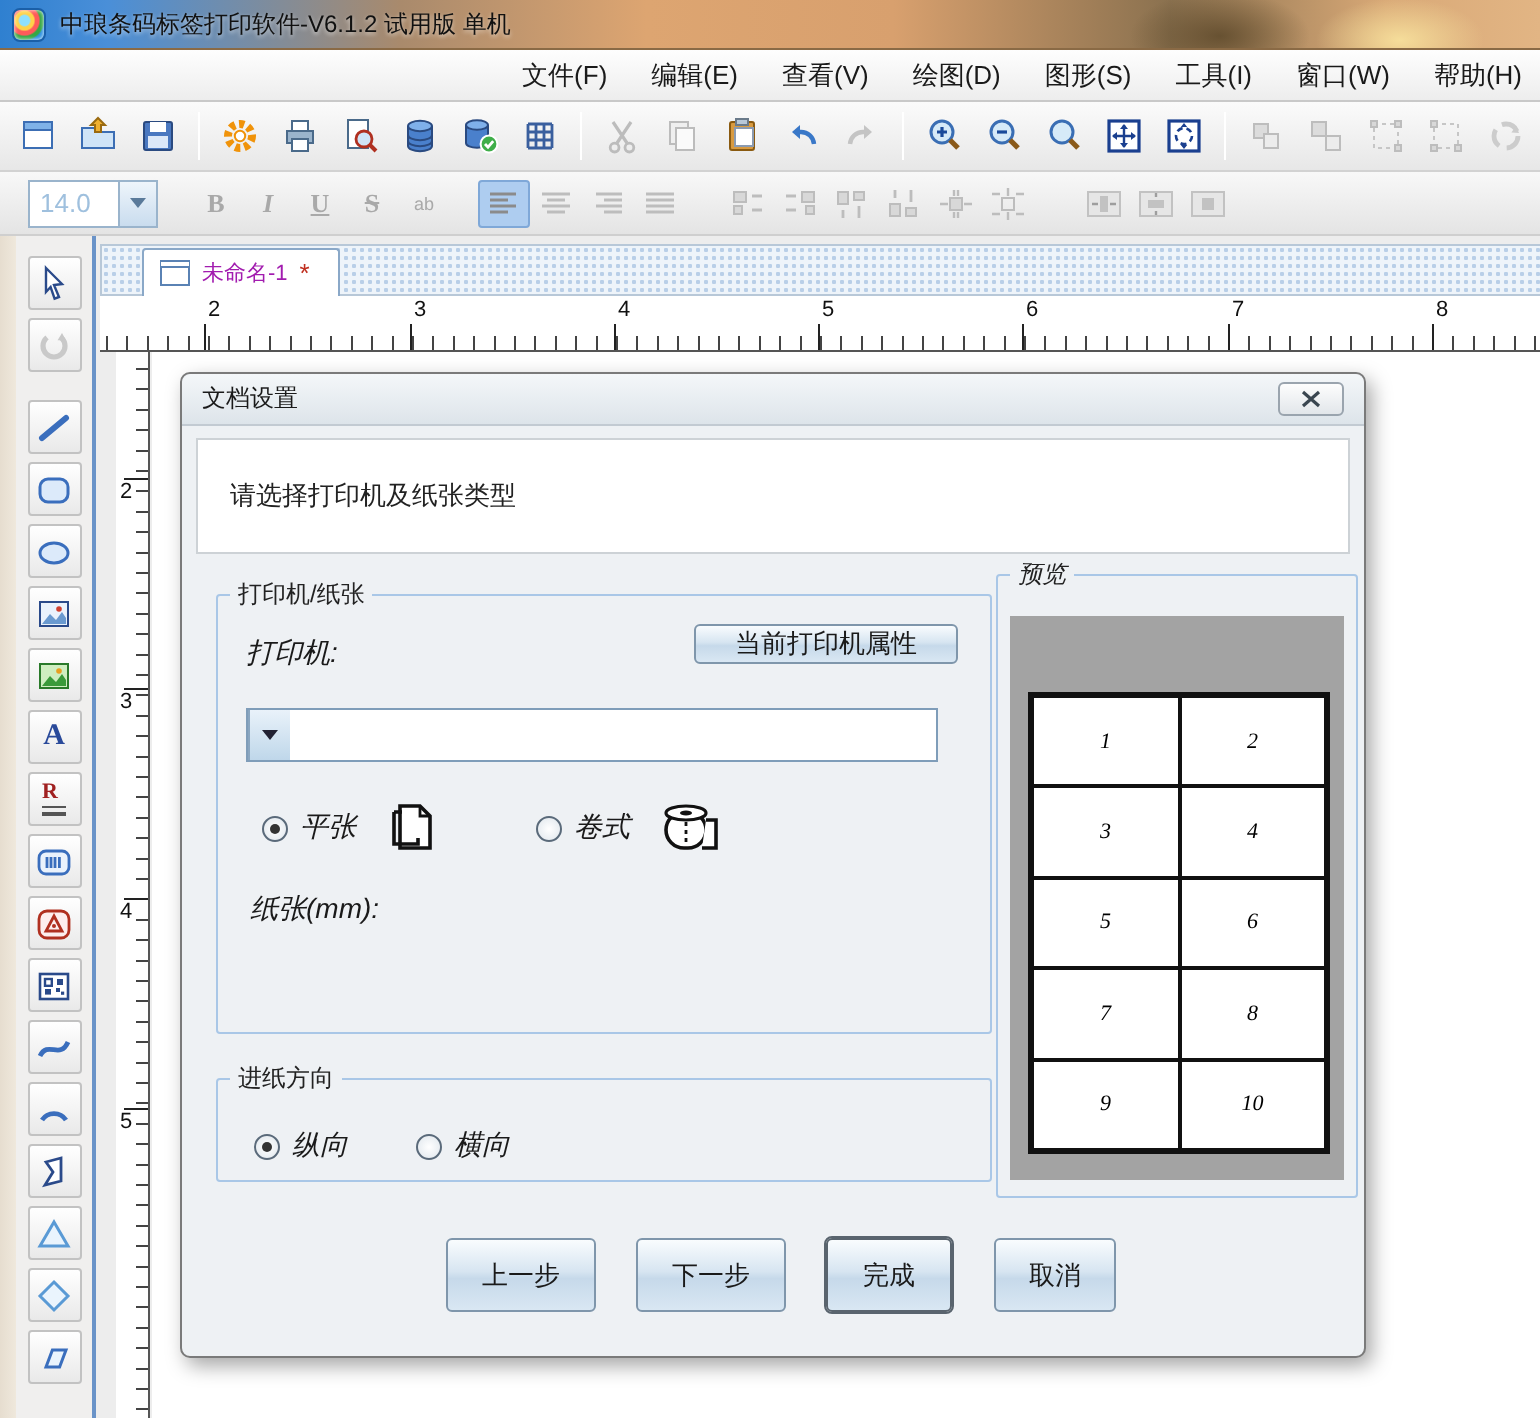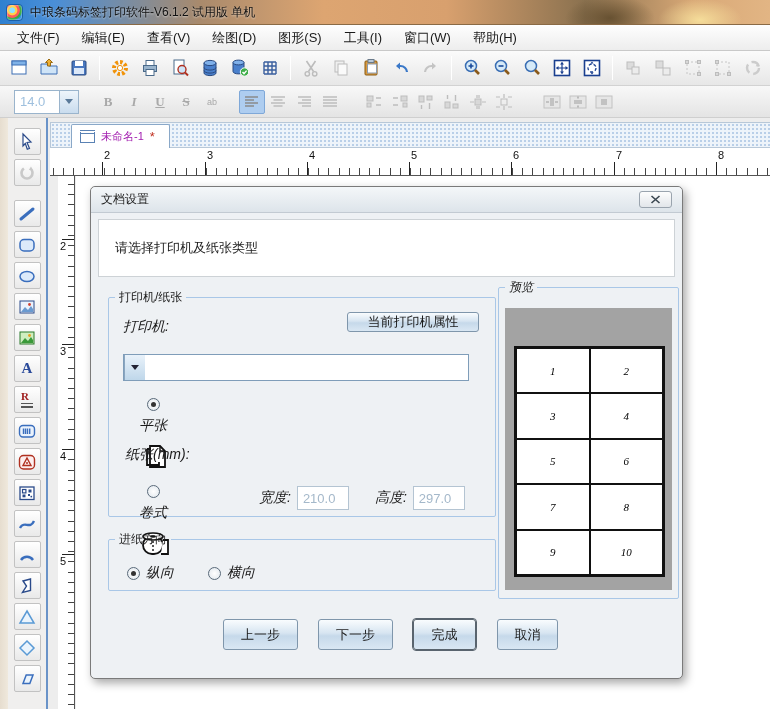--- a/index.html
+++ b/index.html
@@ -14,21 +14,21 @@
       linear-gradient(90deg,#2f80d0 0%,#4a8fd8 7%,#a98a6c 26%,#dda571 42%,#d8a06e 58%,#8a714f 76%,#d9a977 90%,#e2b584 100%);
     border-bottom:1px solid #8a6a45; display:flex; align-items:center; }
   .app-icon { width:17px; height:17px; margin:0 7px 0 6px; border-radius:4px;
     background:radial-gradient(circle at 35% 35%, #8fe0ff 0 18%, #ffd24a 24% 34%, #ff5a5a 40% 52%, #35a845 58% 68%, #2a8fe0 74% 100%);
     border:1px solid #1a5fa8; box-shadow:inset 0 0 2px #fff; }
   .title-text { font-size:12px; color:#111; text-shadow:0 1px 2px rgba(255,255,255,.6); }
 
   
   .menubar { position:absolute; left:0; top:25px; width:770px; height:26px;
     background:linear-gradient(#fefefe,#ededed); border-bottom:1px solid #c9c9c9;
-    display:flex; align-items:center; gap:4px; padding-left:8px; }
+    display:flex; align-items:center; gap:4px; padding-left:8px;justify-content:flex-end; }
   .menu-item { padding:3px 9px; font-size:13px; color:#1a1a1a; cursor:default; }
 
   
   .toolbar1 { position:absolute; left:0; top:51px; width:770px; height:35px;
     background:linear-gradient(#fbfbfb,#e7e7e7); border-bottom:1px solid #d2d2d2;
     display:flex; align-items:center; padding-left:4px; }
   .toolbar2 { position:absolute; left:0; top:86px; width:770px; height:32px;
     background:linear-gradient(#f8f8f8,#e4e4e4); border-bottom:1px solid #cfcfcf;
     display:flex; align-items:center; padding-left:6px; }
   .tbtn { width:30px; height:28px; display:flex; align-items:center; justify-content:center; border-radius:2px; }
@@ -113,21 +113,21 @@
   .radio { width:13px; height:13px; border-radius:50%; border:1px solid #5a6a7a; background:radial-gradient(#fff,#dfe6ec); position:relative; flex:none; }
   .radio.checked::after { content:""; position:absolute; left:3px; top:3px; width:5px; height:5px; border-radius:50%; background:#333; }
   .num-input { height:24px; background:#fff; border:1px solid #b4c4d2; color:#a4b8ca; font-size:13px; padding-left:5px;
     font-family:"Liberation Sans",sans-serif; }
   .gray-panel { position:absolute; left:6px; right:6px; top:12px; bottom:8px; background:#a3a3a3; }
   .page-grid { position:absolute; left:9px; top:38px; width:151px; height:231px; background:#fff; border:2px solid #111;
     display:grid; grid-template-columns:1fr 1fr; grid-template-rows:repeat(5,1fr); }
   .cell { border:0.5px solid #111; display:flex; align-items:center; justify-content:center;
     font-family:"Liberation Serif","DejaVu Serif",serif; font-size:11px; color:#000; }
   .dlg-buttons { position:absolute; left:0; top:432px; width:593px; height:30px; }
-  .dlg-buttons .btn { position:absolute; height:31px; }
+  .dlg-buttons .btn { position:absolute; height:37px; }
 </style>
 </head>
 <body>
 
 <div class="screen">
 
   <div class="titlebar">
     <div class="app-icon"></div>
     <div class="title-text">中琅条码标签打印软件-V6.1.2 试用版 单机</div>
   </div>
@@ -571,21 +571,21 @@
         <legend>打印机/纸张</legend>
         <div class="row" style="left:14px; top:12px;">
             <span class="lbl">打印机:</span>
           </div>
         <div class="btn" style="position:absolute; right:16px; top:6px; width:132px; height:20px;">当前打印机属性</div>
         <div class="combo" style="position:absolute; left:14px; top:48px; width:346px;">
           <span class="arrow">
               <span class="tri-down dk"></span>
             </span>
         </div>
-        <div class="row" style="left:22px; top:92px; gap:6px;flex-direction:column;">
+        <div class="row" style="left:22px; top:92px; gap:6px;">
           <span class="radio checked"></span>
           <span class="lbl">平张</span>
           <svg width="30" height="32" style="margin-left:8px">
               <path d="M8 5 h10 l5 5 v16 h-15 Z" fill="#fff" stroke="#111" stroke-width="1.8"></path>
               <path d="M5 8 h4 M5 8 v16 h12 v-3" fill="none" stroke="#111" stroke-width="1.8"></path>
               <path d="M18 5 v5 h5" fill="none" stroke="#111" stroke-width="1.4"></path>
             </svg>
           <span style="width:34px"></span>
           <span class="radio"></span>
           <span class="lbl">卷式</span>
@@ -593,27 +593,20 @@
               <rect x="4" y="8" width="20" height="18" rx="9" fill="#fff" stroke="#111" stroke-width="1.8"></rect>
               <ellipse cx="14" cy="8.5" rx="10" ry="3.5" fill="#fff" stroke="#111" stroke-width="1.6"></ellipse>
               <ellipse cx="14" cy="8.5" rx="3" ry="1.2" fill="#111"></ellipse>
               <path d="M14 13 v2 M14 17 v2 M14 21 v2" stroke="#111" stroke-width="1.4"></path>
               <path d="M24 12 h5 v14 h-7" fill="#fff" stroke="#111" stroke-width="1.8"></path>
             </svg>
         </div>
         <div class="row" style="left:16px; top:140px;">
             <span class="lbl">纸张(mm):</span>
           </div>
-        <div class="row" style="left:150px; top:180px; gap:6px;">
-          <span class="lbl">宽度:</span>
-          <input class="num-input" style="width: 52px;" disabled="" value="210.0">
-          <span style="width:14px"></span>
-          <span class="lbl">高度:</span>
-          <input class="num-input" style="width: 52px;" disabled="" value="297.0">
-        </div>
       </fieldset>
 
       <fieldset class="fs-feed">
         <legend>进纸方向</legend>
         <div class="row" style="left:18px; top:16px; gap:6px;">
           <span class="radio checked"></span>
           <span class="lbl">纵向</span>
           <span style="width:22px"></span>
           <span class="radio"></span>
           <span class="lbl">横向</span>

